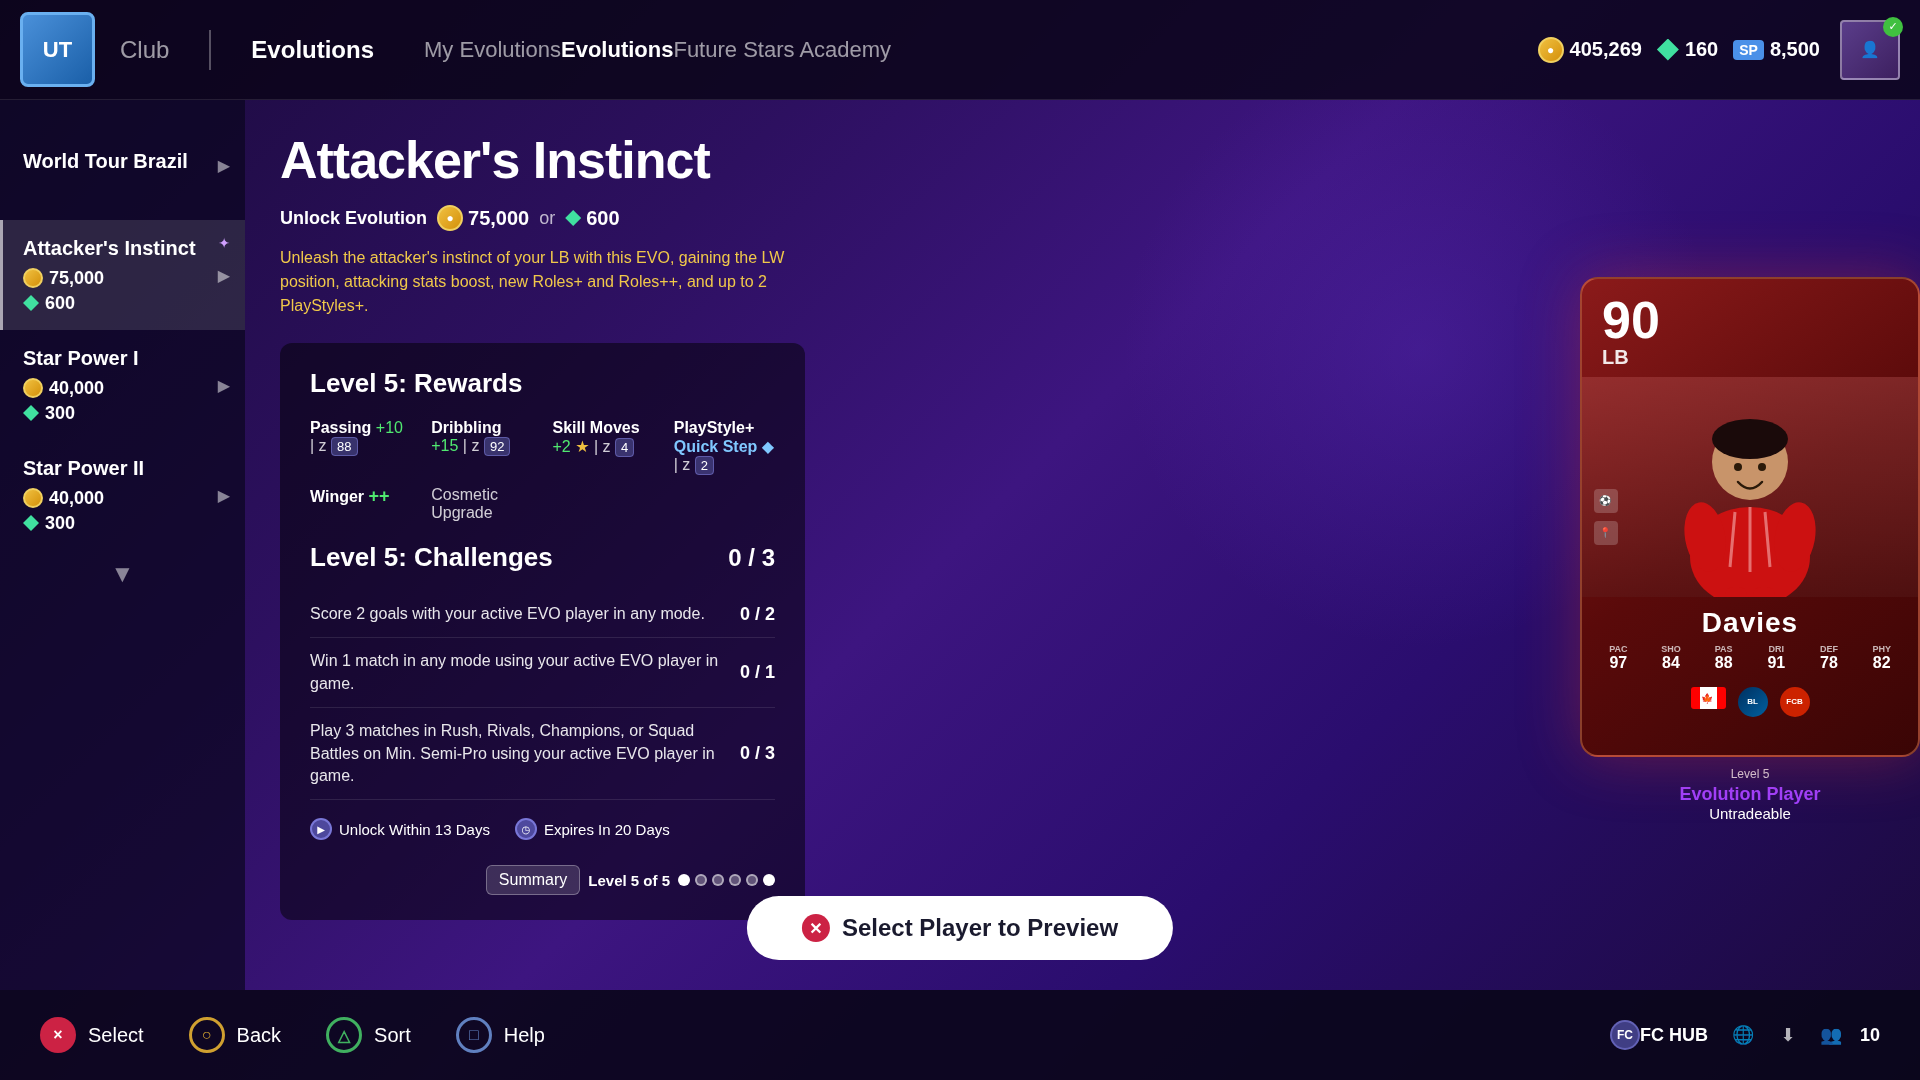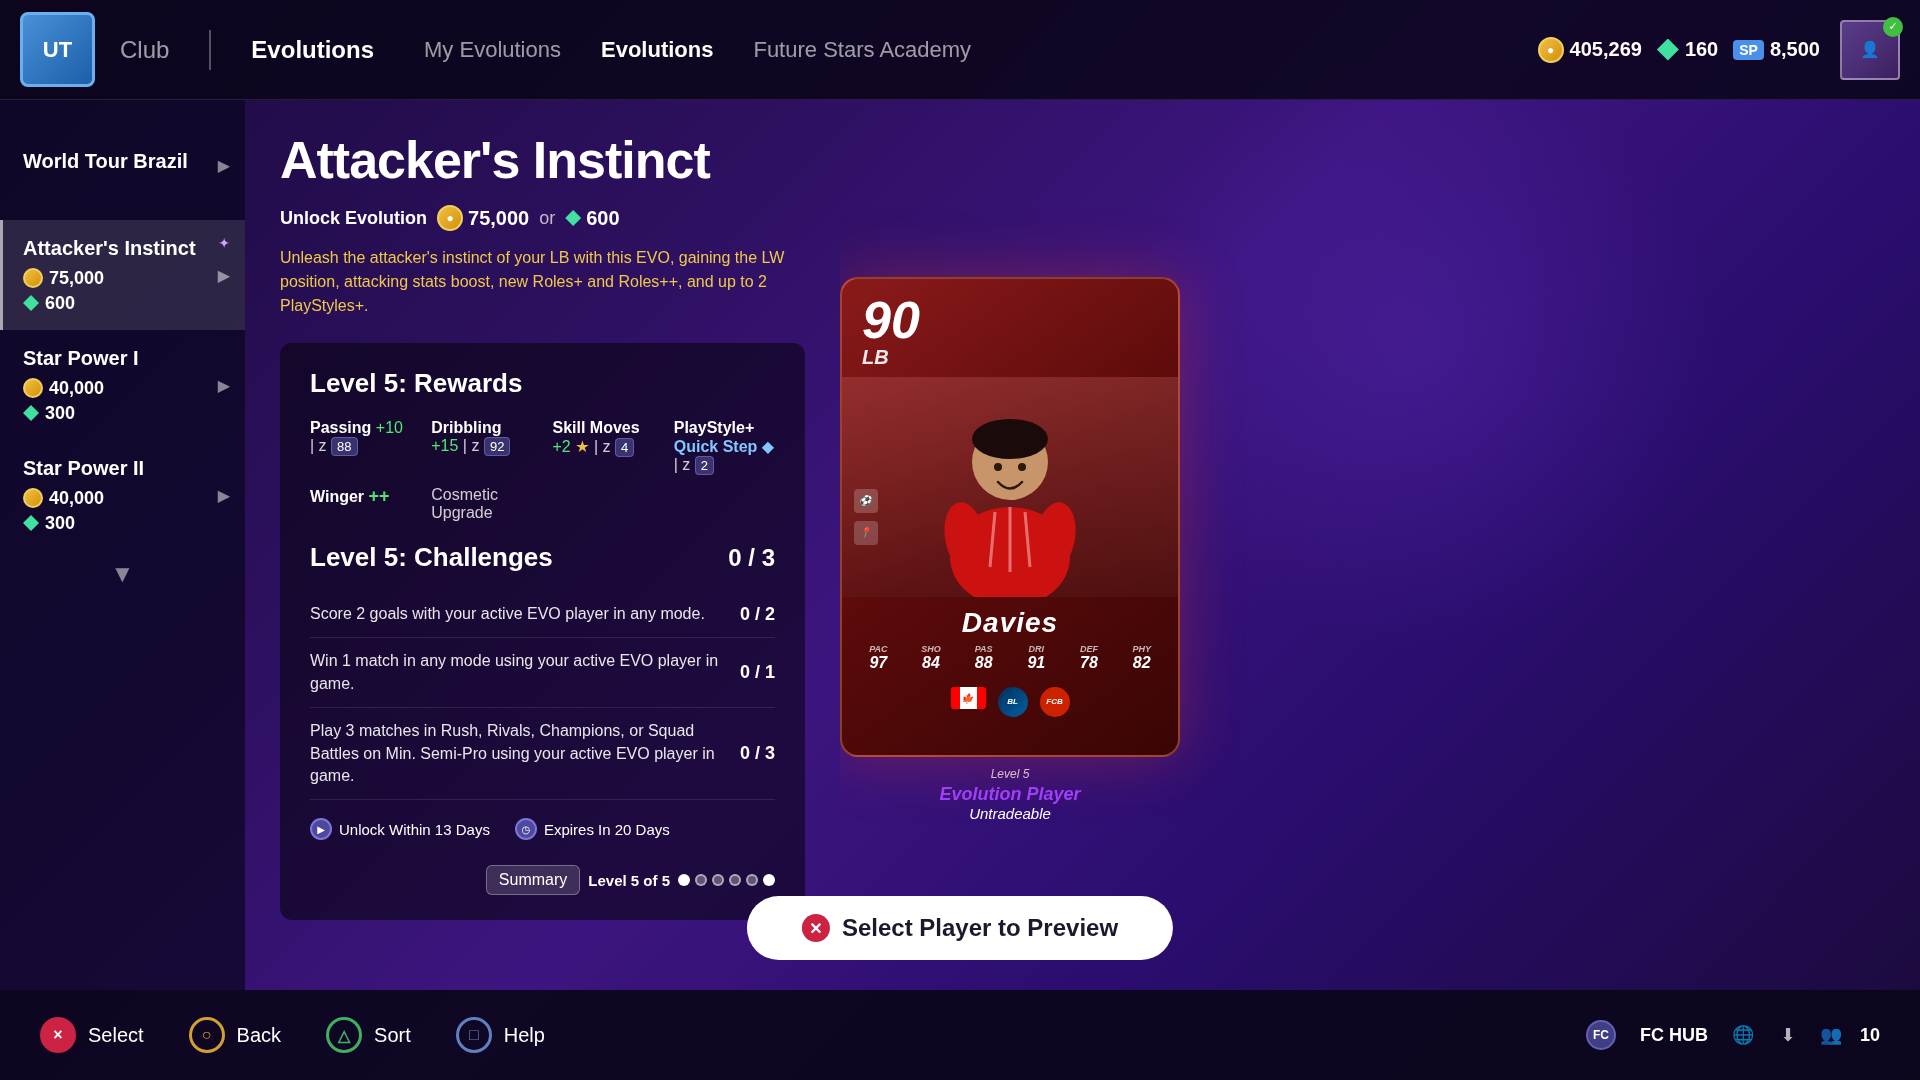--- a/index.html
+++ b/index.html
@@ -80,21 +80,20 @@
     .nav-divider {
       width: 2px;
       height: 40px;
       background: rgba(255,255,255,0.3);
       margin: 0 10px;
     }
 
     .nav-section {
       display: flex;
       align-items: center;
-      gap: 40px;
       margin-left: 20px;
     }
 
     .nav-section-link {
       font-size: 22px;
       color: rgba(255,255,255,0.6);
       cursor: pointer;
     }
 
     .nav-section-link.active {
@@ -475,23 +474,22 @@
 
     
     .player-area {
       position: absolute;
       right: 0;
       top: 108px;
       width: 1080px;
       bottom: 90px;
       display: flex;
       align-items: center;
-      justify-content: flex-start;
+      justify-content: flex-end;
       overflow: hidden;
-      font-style: italic;
     }
 
     .player-card-container {
       position: relative;
       display: flex;
       flex-direction: column;
       align-items: center;
     }
 
     .player-card {
@@ -727,21 +725,21 @@
     .bottom-right {
       margin-left: auto;
       display: flex;
       align-items: center;
       gap: 20px;
     }
 
     .fc-hub {
       display: flex;
       align-items: center;
-      gap: 24px;
+      gap: 0;
       font-size: 18px;
       font-weight: 700;
     }
 
     .fc-icon {
       width: 30px; height: 30px;
       border-radius: 50%;
       background: rgba(100,100,200,0.6);
       border: 2px solid rgba(150,150,255,0.4);
       display: flex; align-items: center; justify-content: center;

